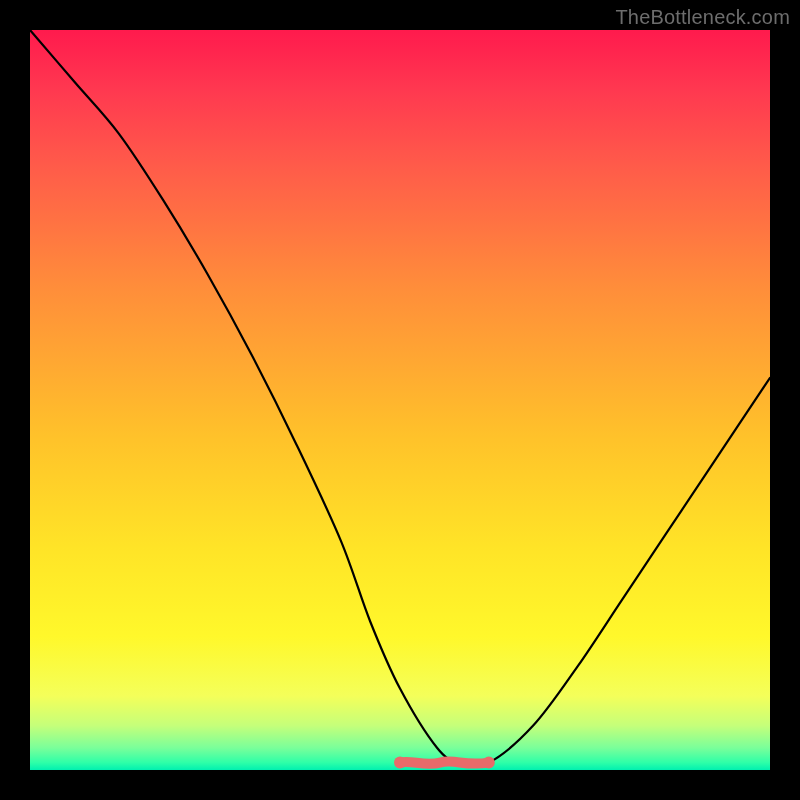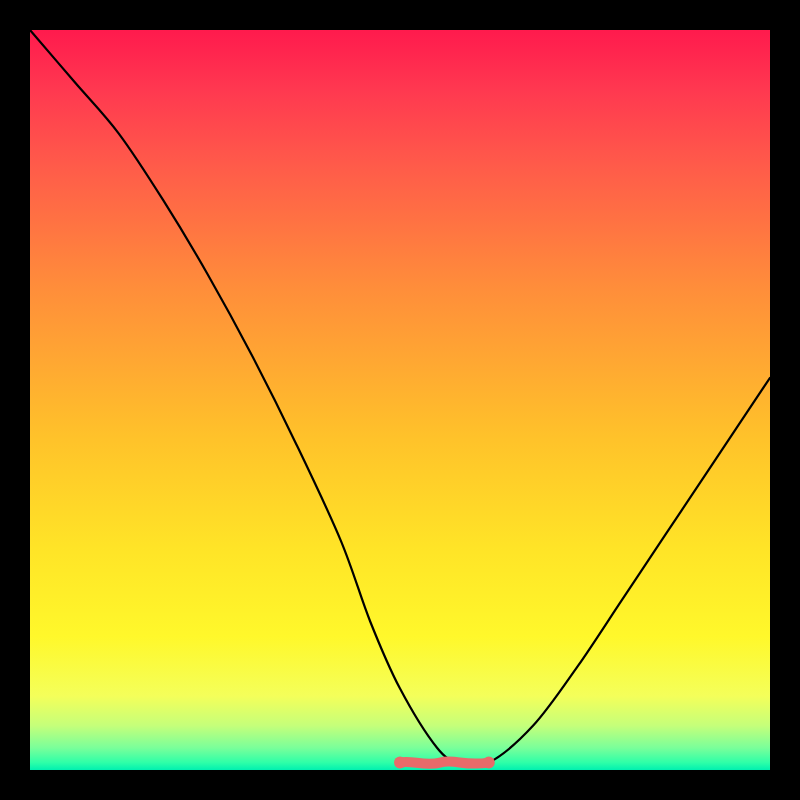--- a/index.html
+++ b/index.html
@@ -78,14 +78,15 @@
     <svg class="curve" viewBox="0 0 740 740" preserveAspectRatio="none">
       <path id="curve-path" fill="none" stroke="#000" stroke-width="2.2" stroke-linecap="round" d="M 0 0 C 7.3999999999999995 8.633333333333326, 29.6 34.53333333333329, 44.4 51.799999999999955 C 59.199999999999996 69.06666666666662, 74 83.86666666666669, 88.8 103.60000000000002 C 103.6 123.33333333333336, 118.39999999999999 146.7666666666666, 133.2 170.19999999999993 C 148 193.63333333333327, 162.79999999999998 218.29999999999998, 177.6 244.2 C 192.4 270.1, 207.2 297.2333333333333, 222 325.59999999999997 C 236.8 353.96666666666664, 251.59999999999997 383.5666666666666, 266.4 414.4 C 281.2 445.23333333333335, 298.4666666666667 481, 310.8 510.6 C 323.1333333333333 540.2, 330.53333333333336 567.3333333333334, 340.40000000000003 592 C 350.2666666666667 616.6666666666666, 358.9 637.6333333333333, 370 658.6 C 381.1 679.5666666666667, 397.1333333333334 705.4666666666666, 407.00000000000006 717.8 C 416.86666666666673 730.1333333333333, 420.56666666666666 730.1333333333333, 429.2 732.6 C 437.8333333333333 735.0666666666667, 446.4666666666667 738.7666666666667, 458.8 732.6 C 471.1333333333333 726.4333333333334, 488.40000000000003 711.6333333333333, 503.20000000000005 695.6 C 518 679.5666666666667, 532.8000000000001 657.3666666666667, 547.6 636.4 C 562.4 615.4333333333333, 577.2 592, 592 569.8 C 606.8 547.5999999999999, 621.5999999999999 525.4, 636.4 503.2 C 651.2 481, 663.5333333333334 462.5, 680.8000000000001 436.6 C 698.0666666666667 410.70000000000005, 730.1333333333333 362.59999999999997, 740 347.79999999999995"></path>
       <path id="trough-path" fill="none" stroke="#e86a6a" stroke-width="10" stroke-linecap="round" d="M 370 732.6
                   C 380 729.6, 395 736.6, 410 732.6
                   S 433.8 736.6, 458.8 732.6"></path>
       <circle id="trough-dot-left" r="6" fill="#e86a6a" cx="370" cy="732.6"></circle>
       <circle id="trough-dot-right" r="6" fill="#e86a6a" cx="458.8" cy="732.6"></circle>
     </svg>
   </div>
 
+  <div class="watermark">TheBottleneck.com</div>
 
 </div>
 
 </body></html>

